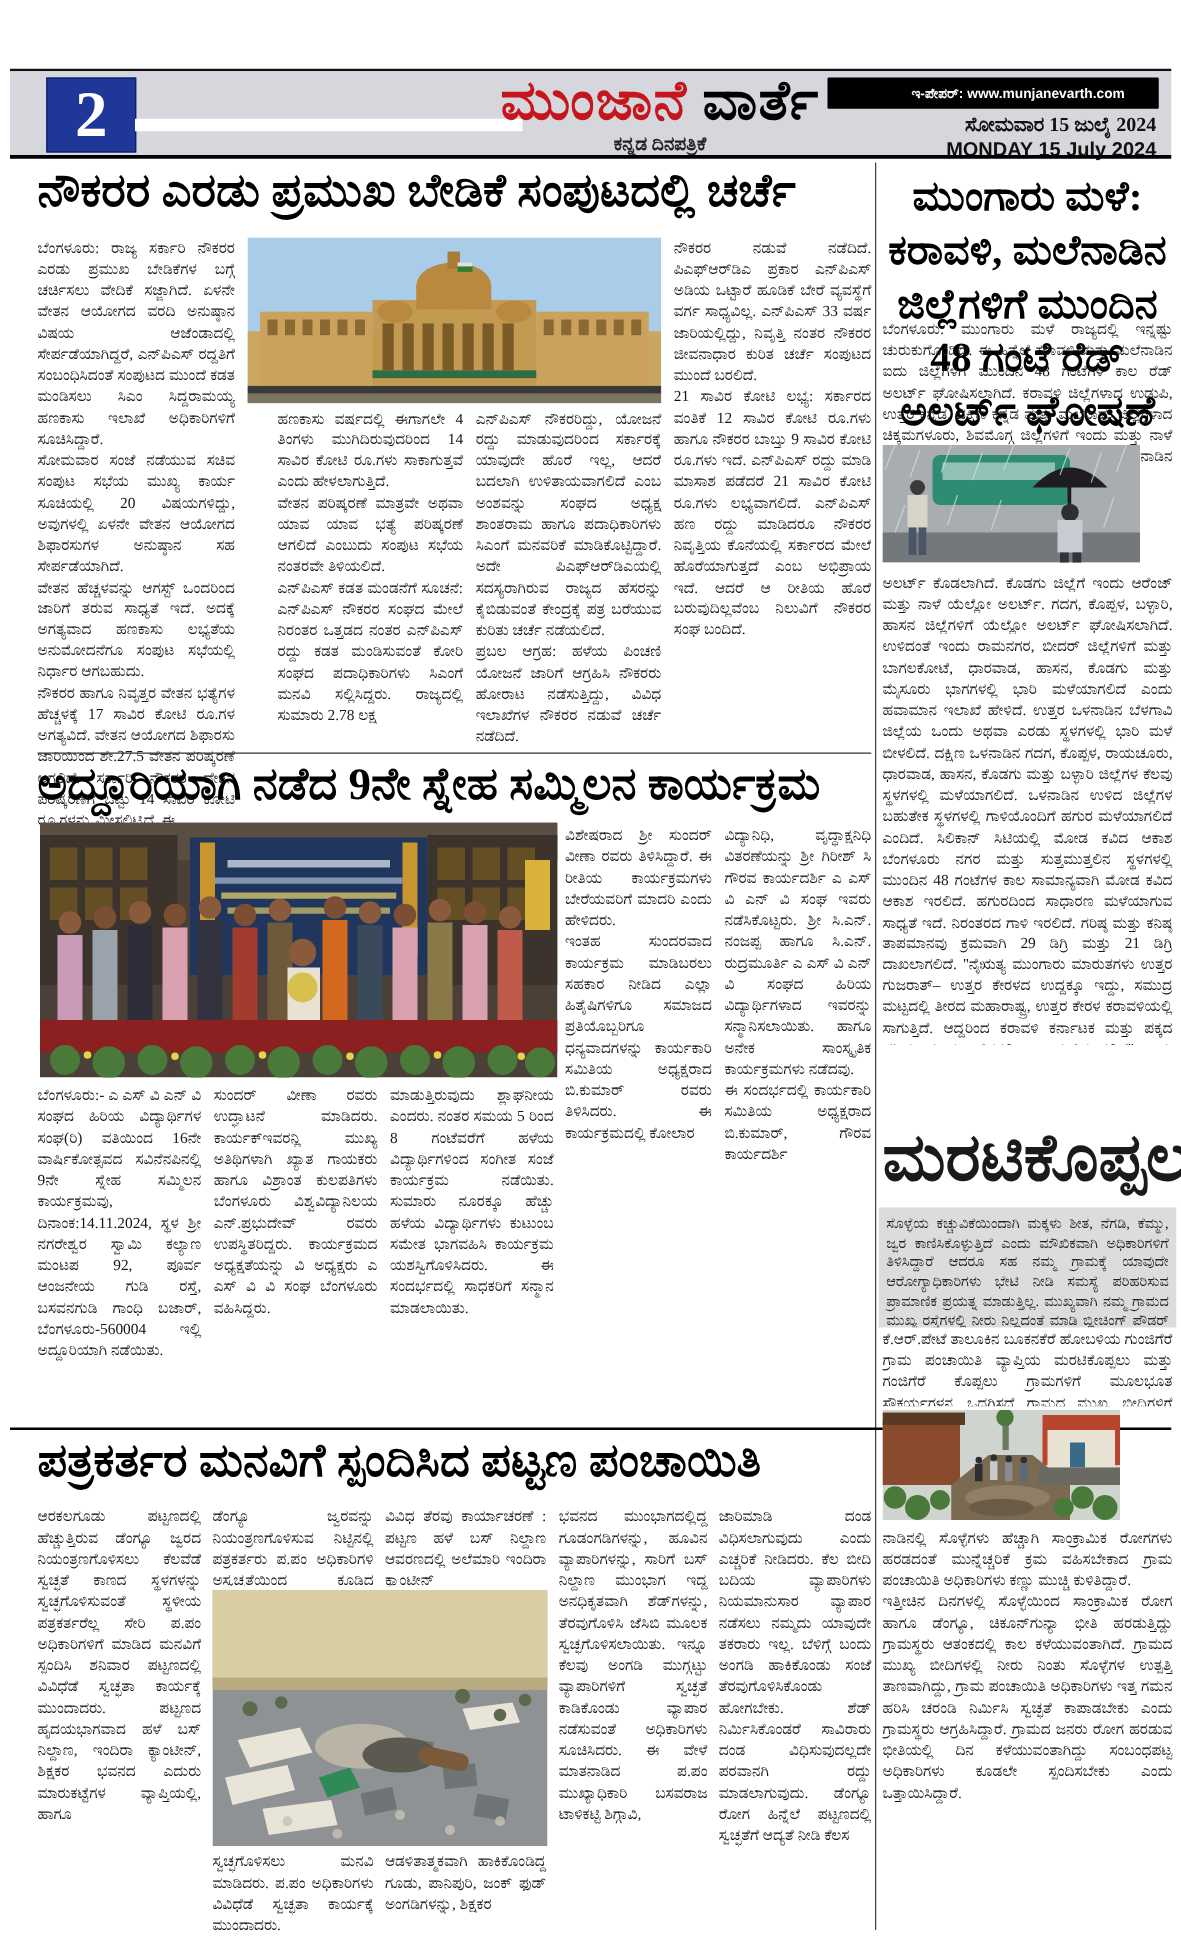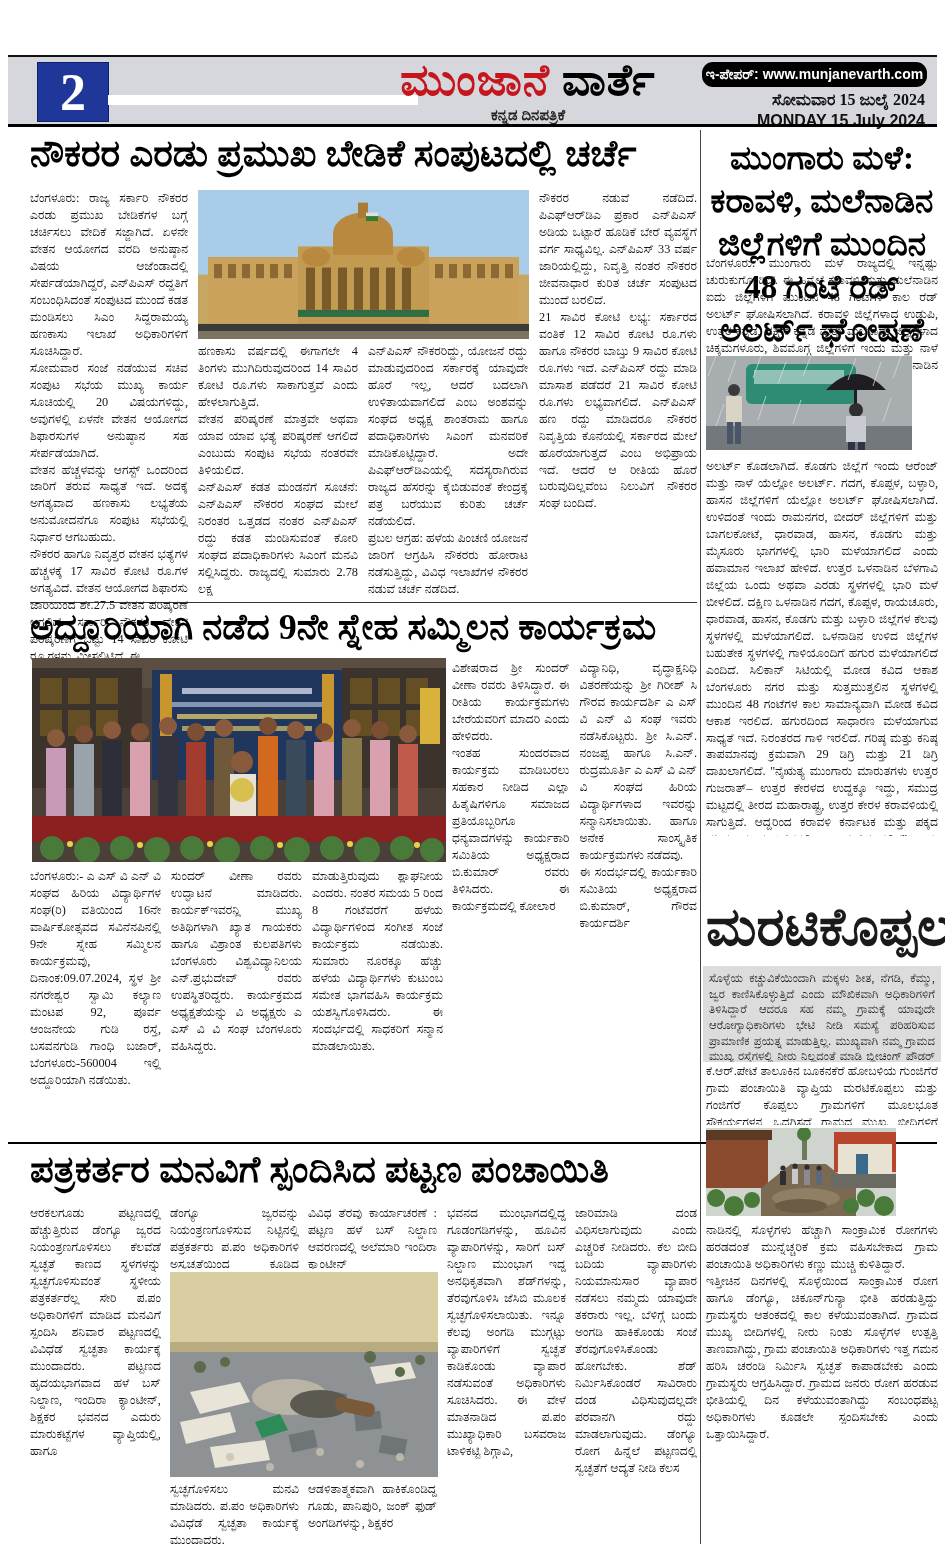--- a/index.html
+++ b/index.html
@@ -12,23 +12,23 @@
   .thick-rule{left:8px;top:124px;width:929px;height:3px;background:#000;}
   .page-box{left:29px;top:5px;width:70px;height:58px;background:#1e3799;border:1px solid #0d1f66;
             display:flex;align-items:center;justify-content:center;}
   .page-box span{color:#fff;font-size:52px;font-weight:bold;font-family:"Liberation Serif",serif;}
   .white-stripe{left:100px;top:38px;width:310px;height:10px;background:#fff;}
   .masthead{left:330px;top:0px;width:380px;text-align:center;}
   .masthead .mh-line{font-size:44px;font-weight:bold;letter-spacing:1px;line-height:1.1;}
   .mh-red{color:#c4161c;}
   .mh-black{color:#000;}
   .mh-tag{font-size:15px;font-weight:bold;color:#222;margin-top:2px;}
-  .epaper-bar{right:10px;top:5px;width:225px;height:25px;background:#000;border-radius:11px;
-              color:#fff;font-size:14px;font-weight:bold;display:flex;align-items:center;justify-content:center;
-              font-family:"Liberation Sans",sans-serif;}
+  .epaper-bar{right:10px;top:5px;width:225px;height:25px;background:#000;border-radius:1px;
+              color:#fff;font-size:11px;font-weight:bold;display:flex;align-items:center;justify-content:center;
+              font-family:"Liberation Sans",sans-serif;padding-left:40px;}
   .date-kn{right:12px;top:34px;width:225px;text-align:right;font-size:16px;font-weight:bold;color:#111;}
   .date-en{right:12px;top:55px;width:225px;text-align:right;font-size:16px;font-weight:bold;color:#111;
            font-family:"Liberation Sans",sans-serif;}
   
   .v-divider{left:700px;top:130px;width:1px;height:1414px;background:#444;}
   .rule-a{left:30px;top:602px;width:667px;height:1px;background:#333;}
   .rule-c{left:8px;top:1142px;width:929px;height:2px;background:#000;}
   
   .headline{font-weight:bold;color:#000;line-height:1.15;}
   .hl-a{left:30px;top:133px;width:667px;font-size:37px;}
@@ -37,21 +37,21 @@
   .hl-rain{left:706px;top:137px;width:232px;font-size:33px;text-align:center;line-height:1.3;}
   .kicker{left:706px;top:839px;width:232px;font-size:22px;font-weight:bold;text-align:center;line-height:1.25;}
   .hl-village{left:706px;top:897px;width:232px;font-size:53px;font-weight:bold;text-align:center;}
   
   .bodytxt{font-size:12.3px;line-height:1.38;text-align:justify;white-space:pre-line;color:#151515;}
   .cols{display:flex;}
   .secA{left:30px;top:190px;width:667px;height:408px;gap:10px;}
   .secA .c1,.secA .c4{width:158px;}
   .secA .mid{width:331px;display:flex;flex-direction:column;}
   .secA .mid .photo{width:331px;height:212px;}
-  .secA .midcols{display:flex;gap:10px;margin-top:4px;}
+  .secA .midcols{display:flex;gap:10px;margin-top:4px;margin-left:24px;}
   .secA .midcols>div{width:160px;}
   .secB-photo{left:32px;top:658px;width:414px;height:204px;}
   .secB-right{left:452px;top:660px;width:245px;height:425px;gap:10px;}
   .secB-right>div{width:118px;}
   .secB-below{left:30px;top:868px;width:414px;height:218px;gap:10px;}
   .secB-below>div{width:131px;}
   .secC{left:30px;top:1205px;width:667px;height:345px;gap:9px;}
   .secC .c1{width:132px;}
   .secC .midc{width:268px;display:flex;flex-direction:column;}
   .secC .midc .topcols{display:flex;gap:9px;height:64px;overflow:hidden;}
@@ -270,21 +270,21 @@
         <circle cx="385" cy="187" r="3"></circle>
       </g>
   </svg>
   <div class="abs cols secB-right">
     <div class="bodytxt">ವಿಶೇಷರಾದ ಶ್ರೀ ಸುಂದರ್ ವೀಣಾ ರವರು ತಿಳಿಸಿದ್ದಾರೆ. ಈ ರೀತಿಯ ಕಾರ್ಯಕ್ರಮಗಳು ಬೇರೆಯವರಿಗೆ ಮಾದರಿ ಎಂದು ಹೇಳಿದರು.
 ಇಂತಹ ಸುಂದರವಾದ ಕಾರ್ಯಕ್ರಮ ಮಾಡಿಬರಲು ಸಹಕಾರ ನೀಡಿದ ಎಲ್ಲಾ ಹಿತೈಷಿಗಳಿಗೂ ಸಮಾಜದ ಪ್ರತಿಯೊಬ್ಬರಿಗೂ ಧನ್ಯವಾದಗಳನ್ನು ಕಾರ್ಯಕಾರಿ ಸಮಿತಿಯ ಅಧ್ಯಕ್ಷರಾದ ಬಿ.ಕುಮಾರ್ ರವರು ತಿಳಿಸಿದರು. ಈ ಕಾರ್ಯಕ್ರಮದಲ್ಲಿ ಕೋಲಾರ</div>
     <div class="bodytxt">ವಿದ್ಯಾನಿಧಿ, ವೃದ್ಧಾಕ್ಷನಿಧಿ ವಿತರಣೆಯನ್ನು ಶ್ರೀ ಗಿರೀಶ್ ಸಿ ಗೌರವ ಕಾರ್ಯದರ್ಶಿ ಎ ಎಸ್ ವಿ ಎನ್ ವಿ ಸಂಘ ಇವರು ನಡೆಸಿಕೊಟ್ಟರು. ಶ್ರೀ ಸಿ.ಎನ್. ನಂಜಪ್ಪ ಹಾಗೂ ಸಿ.ಎನ್. ರುದ್ರಮೂರ್ತಿ ಎ ಎಸ್ ವಿ ಎನ್ ವಿ ಸಂಘದ ಹಿರಿಯ ವಿದ್ಯಾರ್ಥಿಗಳಾದ ಇವರನ್ನು ಸನ್ಮಾನಿಸಲಾಯಿತು. ಹಾಗೂ ಅನೇಕ ಸಾಂಸ್ಕೃತಿಕ ಕಾರ್ಯಕ್ರಮಗಳು ನಡೆದವು.
 ಈ ಸಂದರ್ಭದಲ್ಲಿ ಕಾರ್ಯಕಾರಿ ಸಮಿತಿಯ ಅಧ್ಯಕ್ಷರಾದ ಬಿ.ಕುಮಾರ್, ಗೌರವ ಕಾರ್ಯದರ್ಶಿ</div>
   </div>
   <div class="abs cols secB-below">
-    <div class="bodytxt">ಬೆಂಗಳೂರು:- ಎ ಎಸ್ ವಿ ಎನ್ ವಿ ಸಂಘದ ಹಿರಿಯ ವಿದ್ಯಾರ್ಥಿಗಳ ಸಂಘ(ರಿ) ವತಿಯಿಂದ 16ನೇ ವಾರ್ಷಿಕೋತ್ಸವದ ಸವಿನೆನಪಿನಲ್ಲಿ 9ನೇ ಸ್ನೇಹ ಸಮ್ಮಿಲನ ಕಾರ್ಯಕ್ರಮವು, ದಿನಾಂಕ:09.07.2024, ಸ್ಥಳ ಶ್ರೀ ನಗರೇಶ್ವರ ಸ್ವಾಮಿ ಕಲ್ಯಾಣ ಮಂಟಪ 92, ಪೂರ್ವ ಆಂಜನೇಯ ಗುಡಿ ರಸ್ತೆ, ಬಸವನಗುಡಿ ಗಾಂಧಿ ಬಜಾರ್, ಬೆಂಗಳೂರು-560004 ಇಲ್ಲಿ ಅದ್ದೂರಿಯಾಗಿ ನಡೆಯಿತು.</div>
+    <div class="bodytxt">ಬೆಂಗಳೂರು:- ಎ ಎಸ್ ವಿ ಎನ್ ವಿ ಸಂಘದ ಹಿರಿಯ ವಿದ್ಯಾರ್ಥಿಗಳ ಸಂಘ(ರಿ) ವತಿಯಿಂದ 16ನೇ ವಾರ್ಷಿಕೋತ್ಸವದ ಸವಿನೆನಪಿನಲ್ಲಿ 9ನೇ ಸ್ನೇಹ ಸಮ್ಮಿಲನ ಕಾರ್ಯಕ್ರಮವು, ದಿನಾಂಕ:14.11.2024, ಸ್ಥಳ ಶ್ರೀ ನಗರೇಶ್ವರ ಸ್ವಾಮಿ ಕಲ್ಯಾಣ ಮಂಟಪ 92, ಪೂರ್ವ ಆಂಜನೇಯ ಗುಡಿ ರಸ್ತೆ, ಬಸವನಗುಡಿ ಗಾಂಧಿ ಬಜಾರ್, ಬೆಂಗಳೂರು-560004 ಇಲ್ಲಿ ಅದ್ದೂರಿಯಾಗಿ ನಡೆಯಿತು.</div>
     <div class="bodytxt">ಸುಂದರ್ ವೀಣಾ ರವರು ಉದ್ಘಾಟನೆ ಮಾಡಿದರು. ಕಾರ್ಯಕ್ಇವರನ್ಲಿ ಮುಖ್ಯ ಅತಿಥಿಗಳಾಗಿ ಖ್ಯಾತ ಗಾಯಕರು ಹಾಗೂ ವಿಶ್ರಾಂತ ಕುಲಪತಿಗಳು ಬೆಂಗಳೂರು ವಿಶ್ವವಿದ್ಯಾನಿಲಯ ಎನ್.ಪ್ರಭುದೇವ್ ರವರು ಉಪಸ್ಥಿತರಿದ್ದರು. ಕಾರ್ಯಕ್ರಮದ ಅಧ್ಯಕ್ಷತೆಯನ್ನು ವಿ ಅಧ್ಯಕ್ಷರು ಎ ಎಸ್ ವಿ ವಿ ಸಂಘ ಬೆಂಗಳೂರು ವಹಿಸಿದ್ದರು.</div>
     <div class="bodytxt">ಮಾಡುತ್ತಿರುವುದು ಶ್ಲಾಘನೀಯ ಎಂದರು. ನಂತರ ಸಮಯ 5 ರಿಂದ 8 ಗಂಟೆವರೆಗೆ ಹಳೆಯ ವಿದ್ಯಾರ್ಥಿಗಳಿಂದ ಸಂಗೀತ ಸಂಜೆ ಕಾರ್ಯಕ್ರಮ ನಡೆಯಿತು. ಸುಮಾರು ನೂರಕ್ಕೂ ಹೆಚ್ಚು ಹಳೆಯ ವಿದ್ಯಾರ್ಥಿಗಳು ಕುಟುಂಬ ಸಮೇತ ಭಾಗವಹಿಸಿ ಕಾರ್ಯಕ್ರಮ ಯಶಸ್ವಿಗೊಳಿಸಿದರು. ಈ ಸಂದರ್ಭದಲ್ಲಿ ಸಾಧಕರಿಗೆ ಸನ್ಮಾನ ಮಾಡಲಾಯಿತು.</div>
   </div>
 
   <div class="abs rule-c"></div>
   <div class="abs headline hl-c">ಪತ್ರಕರ್ತರ ಮನವಿಗೆ ಸ್ಪಂದಿಸಿದ ಪಟ್ಟಣ ಪಂಚಾಯಿತಿ</div>
   <div class="abs cols secC">
     <div class="c1 bodytxt">ಆರಕಲಗೂಡು ಪಟ್ಟಣದಲ್ಲಿ ಹೆಚ್ಚುತ್ತಿರುವ ಡೆಂಗ್ಯೂ ಜ್ವರದ ನಿಯಂತ್ರಣಗೊಳಿಸಲು ಕೆಲವೆಡೆ ಸ್ವಚ್ಛತೆ ಕಾಣದ ಸ್ಥಳಗಳನ್ನು ಸ್ವಚ್ಛಗೊಳಿಸುವಂತೆ ಸ್ಥಳೀಯ ಪತ್ರಕರ್ತರೆಲ್ಲ ಸೇರಿ ಪ.ಪಂ ಅಧಿಕಾರಿಗಳಿಗೆ ಮಾಡಿದ ಮನವಿಗೆ ಸ್ಪಂದಿಸಿ ಶನಿವಾರ ಪಟ್ಟಣದಲ್ಲಿ ವಿವಿಧೆಡೆ ಸ್ವಚ್ಛತಾ ಕಾರ್ಯಕ್ಕೆ ಮುಂದಾದರು. ಪಟ್ಟಣದ ಹೃದಯಭಾಗವಾದ ಹಳೆ ಬಸ್ ನಿಲ್ದಾಣ, ಇಂದಿರಾ ಕ್ಯಾಂಟೀನ್, ಶಿಕ್ಷಕರ ಭವನದ ಎದುರು ಮಾರುಕಟ್ಟೆಗಳ ವ್ಯಾಪ್ತಿಯಲ್ಲಿ, ಹಾಗೂ</div>
     <div class="midc">
       <div class="topcols">

